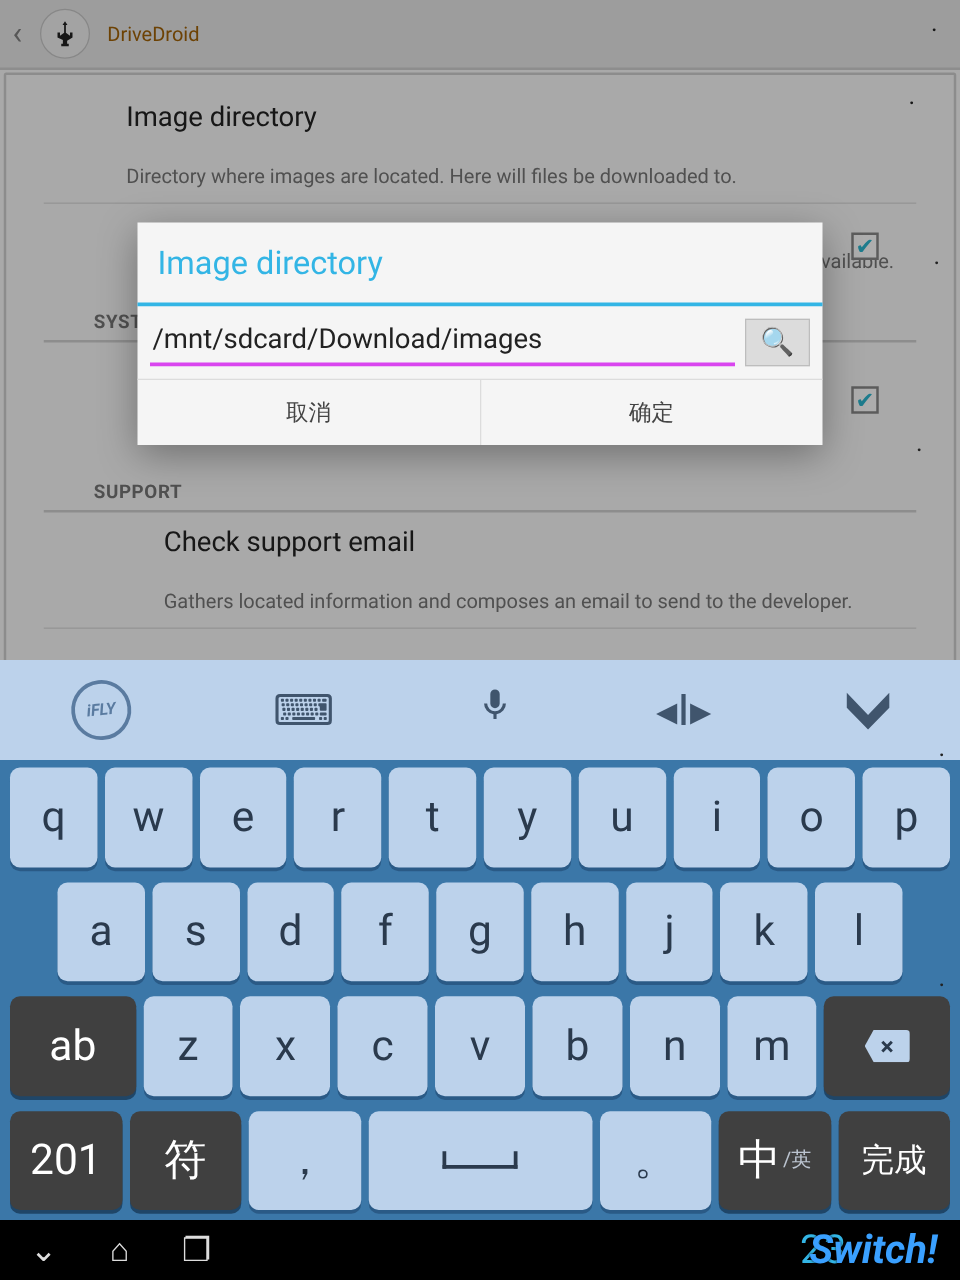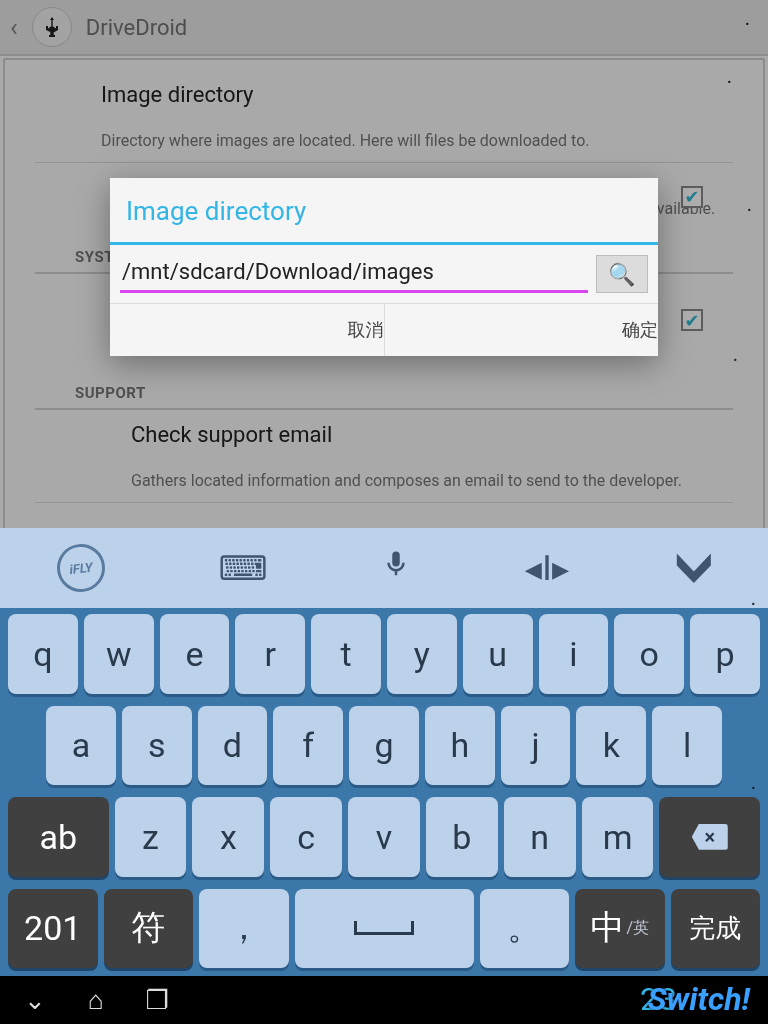--- a/index.html
+++ b/index.html
@@ -13,21 +13,21 @@
 .actionbar {
   height: 56px; background: #e8e8e8; display: flex; align-items: center;
   padding: 0 10px; gap: 14px; border-bottom: 2px solid #d0d0d0;
 }
 .actionbar .caret-left { font-size: 26px; color: #808080; }
 .usb-badge {
   width: 40px; height: 40px; border-radius: 20px; background: #f0f0f0;
   border: 1px solid #c8c8c8; display: flex; align-items: center; justify-content: center;
   font-size: 22px; color: #222;
 }
-.actionbar-title { font-size: 22px; color: #737373; }
+.actionbar-title { font-size: 16px; color: #a16207; }
 
 .settings-panel {
   position: absolute; left: 3px; right: 3px; top: 58px; bottom: 0;
   background: #fafafa; border: 2px solid #cfcfcf; border-radius: 2px;
 }
 .settings-inner { padding: 10px 0 0 0; }
 
 .pref-row { padding: 12px 0 12px 96px; position: relative; }
 .pref-row + .pref-row, .pref-row.bordered { border-top: 1px solid #d9d9d9; margin: 0 30px 0 30px; }
 .pref-row .title { font-size: 22px; color: #222; margin-bottom: 4px; }
@@ -63,21 +63,21 @@
 .path-input {
   flex: 1; font-size: 22px; color: #222; border: none; outline: none;
   background: transparent; border-bottom: 3px solid #d946ef; padding: 4px 2px 6px 2px;
 }
 .browse-btn {
   width: 52px; background: #dcdcdc; border: 1px solid #bdbdbd;
   display: flex; align-items: center; justify-content: center; font-size: 22px;
 }
 .dialog-buttons { display: flex; border-top: 1px solid #dcdcdc; }
 .dialog-buttons .btn {
-  flex: 1; text-align: right; padding: 14px 0; font-size: 18px; color: #444;
+  flex: 1; text-align: center; padding: 14px 0; font-size: 18px; color: #444;
 }
 .dialog-buttons .btn:first-child { border-right: 1px solid #dcdcdc; }
 
 
 .keyboard {
   position: absolute; left: 0; right: 0; top: 528px; height: 448px;
   background: #3b77a8;
 }
 .kb-toolbar {
   height: 80px; background: #bcd2eb; display: flex; align-items: center;

